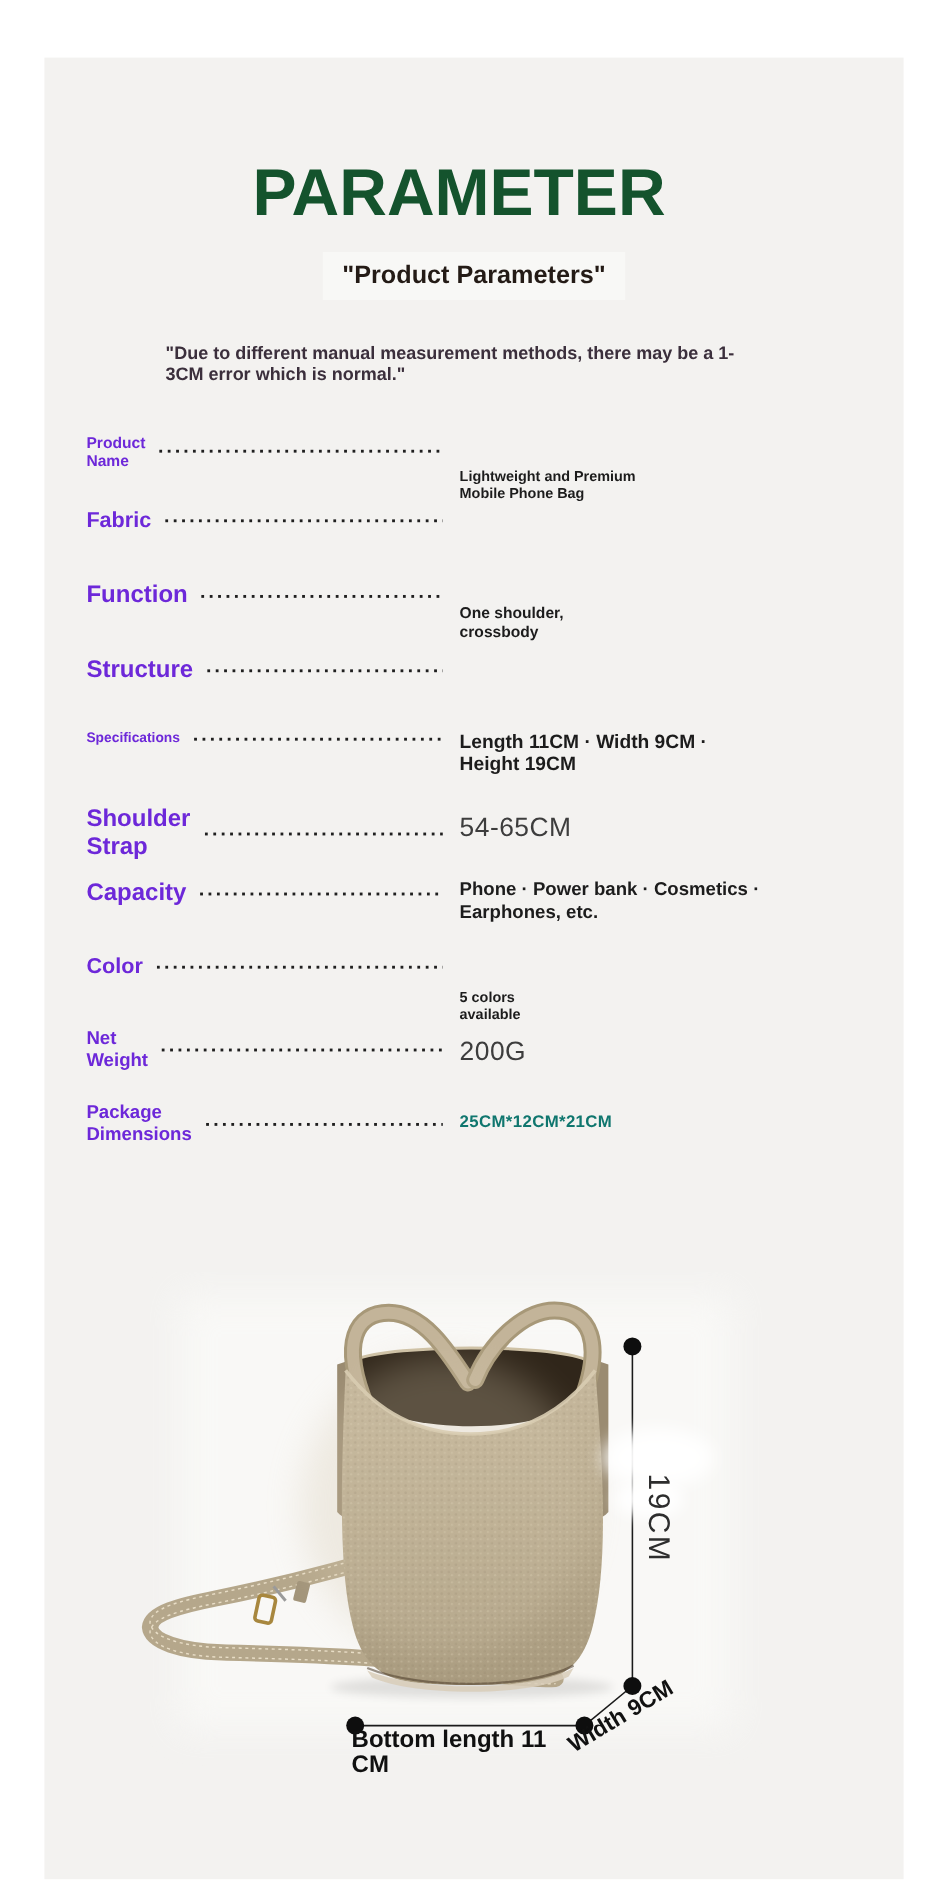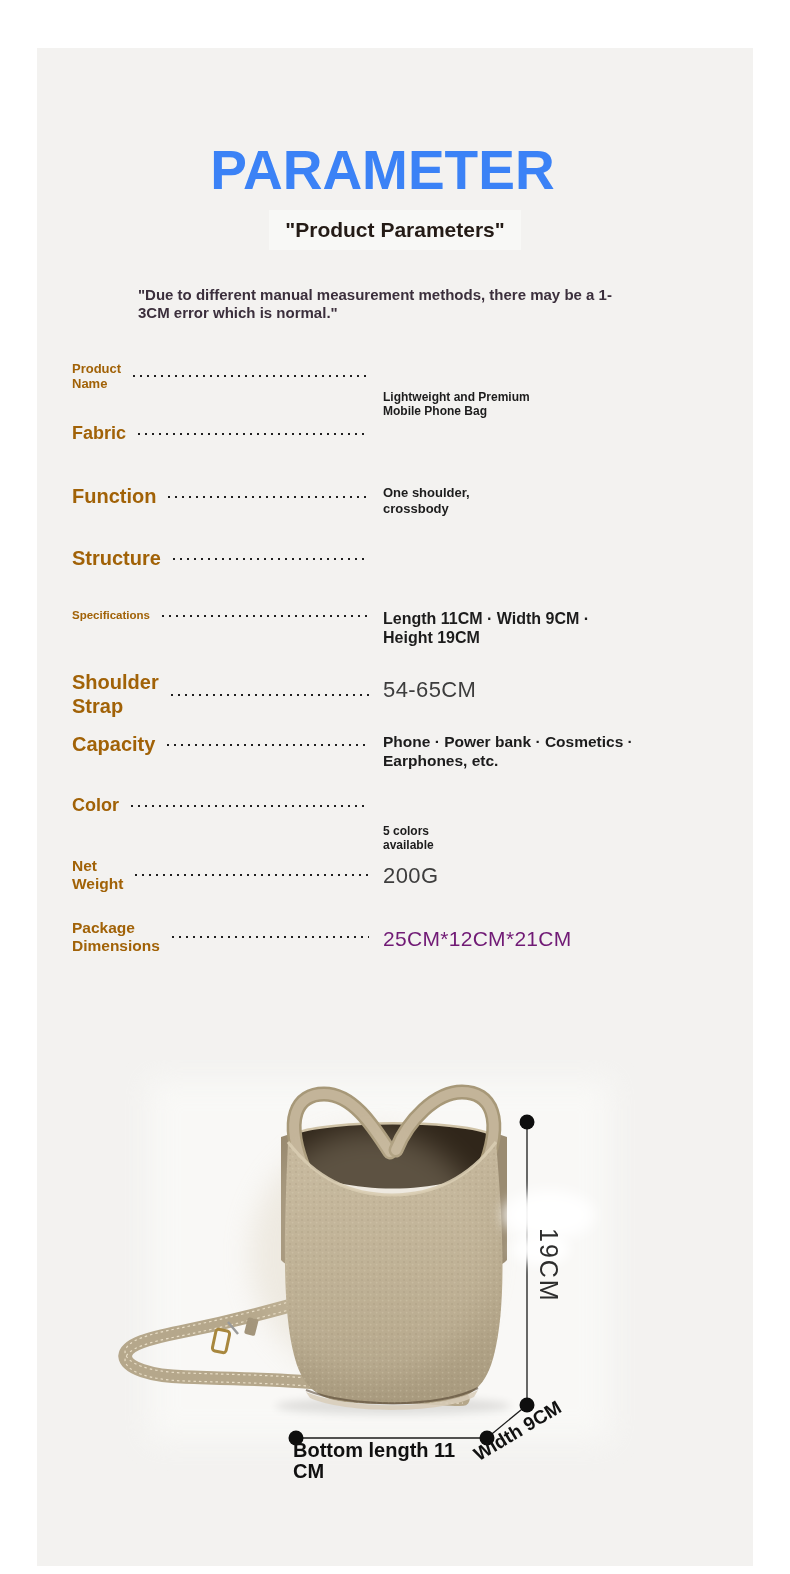--- a/index.html
+++ b/index.html
@@ -1,47 +1,47 @@
 <!DOCTYPE html>
 <html><head>
 <meta charset="utf-8">
 <style>
   html,body{margin:0;padding:0;background:#ffffff;}
   .canvas{position:relative;width:790px;height:1574px;background:#ffffff;overflow:hidden;
           font-family:"Liberation Sans","DejaVu Sans",sans-serif;color:#1d1d1d;}
   .panel{position:absolute;left:37px;top:48px;width:716px;height:1518px;background:#f3f2f0;}
 
-  .title{position:absolute;left:37px;top:138px;width:691px;margin:0;text-align:center;
-         font-size:55px;font-weight:700;letter-spacing:0px;color:#3b82f6;}
+  .title{position:absolute;left:37px;top:128px;width:691px;margin:0;text-align:center;
+         font-size:55px;font-weight:700;letter-spacing:0px;color:#14532d;}
   .subtitle{position:absolute;left:37px;top:210px;width:716px;text-align:center;}
   .subtitle span{display:inline-block;background:#f8f8f6;padding:8px 16px;
          font-size:21px;font-weight:700;color:#241b16;}
   .note{position:absolute;left:138px;top:286px;width:530px;margin:0;
         font-size:15px;font-weight:700;line-height:1.18;color:#3b2f3c;white-space:pre-line;}
 
   .specs{position:absolute;left:72px;top:361px;width:644px;}
   .row{display:flex;align-items:flex-start;height:62px;}
   .lead-wrap{flex:0 0 311px;display:flex;align-items:center;min-width:0;}
-  .lbl{white-space:pre-line;font-weight:700;color:#a16207;line-height:1.18;}
+  .lbl{white-space:pre-line;font-weight:700;color:#6d28d9;line-height:1.18;}
   .lbl.xs{font-size:11.5px;}
   .lbl.sm{font-size:13px;}
   .lbl.md{font-size:20px;}
   .lbl.md2{font-size:15.5px;}
   .lbl.lg{font-size:18px;}
   .leader{flex:1;height:4px;margin:0 14px 0 11px;background-repeat:repeat-x;
           background-position:left center;background-size:7px 4px;
           background-image:radial-gradient(circle at 2px 2px,#1f1f1f 1.15px,transparent 1.5px);}
   .val{width:333px;white-space:pre-line;line-height:1.2;color:#1c1c1c;}
-  .val.b-sm{font-size:13px;font-weight:700;}
+  .val.b-sm{font-size:13px;font-weight:700;margin-top:18px;}
   .val.b-md{font-size:12px;font-weight:700;margin-top:29px;}
   .val.b-md3{font-size:15.5px;font-weight:700;}
   .val.b-md2{font-size:16px;font-weight:700;}
   .val.b-lg{font-size:17.5px;font-weight:700;}
   .val.light{font-size:22px;font-weight:400;color:#3d3d3d;margin-top:6px;letter-spacing:.4px;}
-  .val.light-sm{font-size:21px;font-weight:400;color:#701a75;margin-top:7px;letter-spacing:.3px;}
+  .val.light-sm{font-size:14px;font-weight:700;color:#0f766e;margin-top:7px;letter-spacing:.3px;}
 
   .diagram{position:absolute;left:0;top:0;width:790px;height:1574px;}
   .diagram svg{position:absolute;left:60px;top:1060px;}
   .smudge{position:absolute;background:rgba(255,255,255,.94);border-radius:50%;filter:blur(7px);}
   .s1{left:503px;top:1190px;width:92px;height:50px;}
   .s2{left:512px;top:1233px;width:58px;height:32px;filter:blur(6px);}
   .h-label{position:absolute;left:534px;top:1228px;writing-mode:vertical-rl;
            font-size:25px;font-weight:400;color:#2d2d2d;letter-spacing:2px;}
   .w-label{position:absolute;left:470px;top:1447px;font-size:19px;font-weight:700;color:#111;
            transform:rotate(-31deg);transform-origin:left top;white-space:nowrap;}

